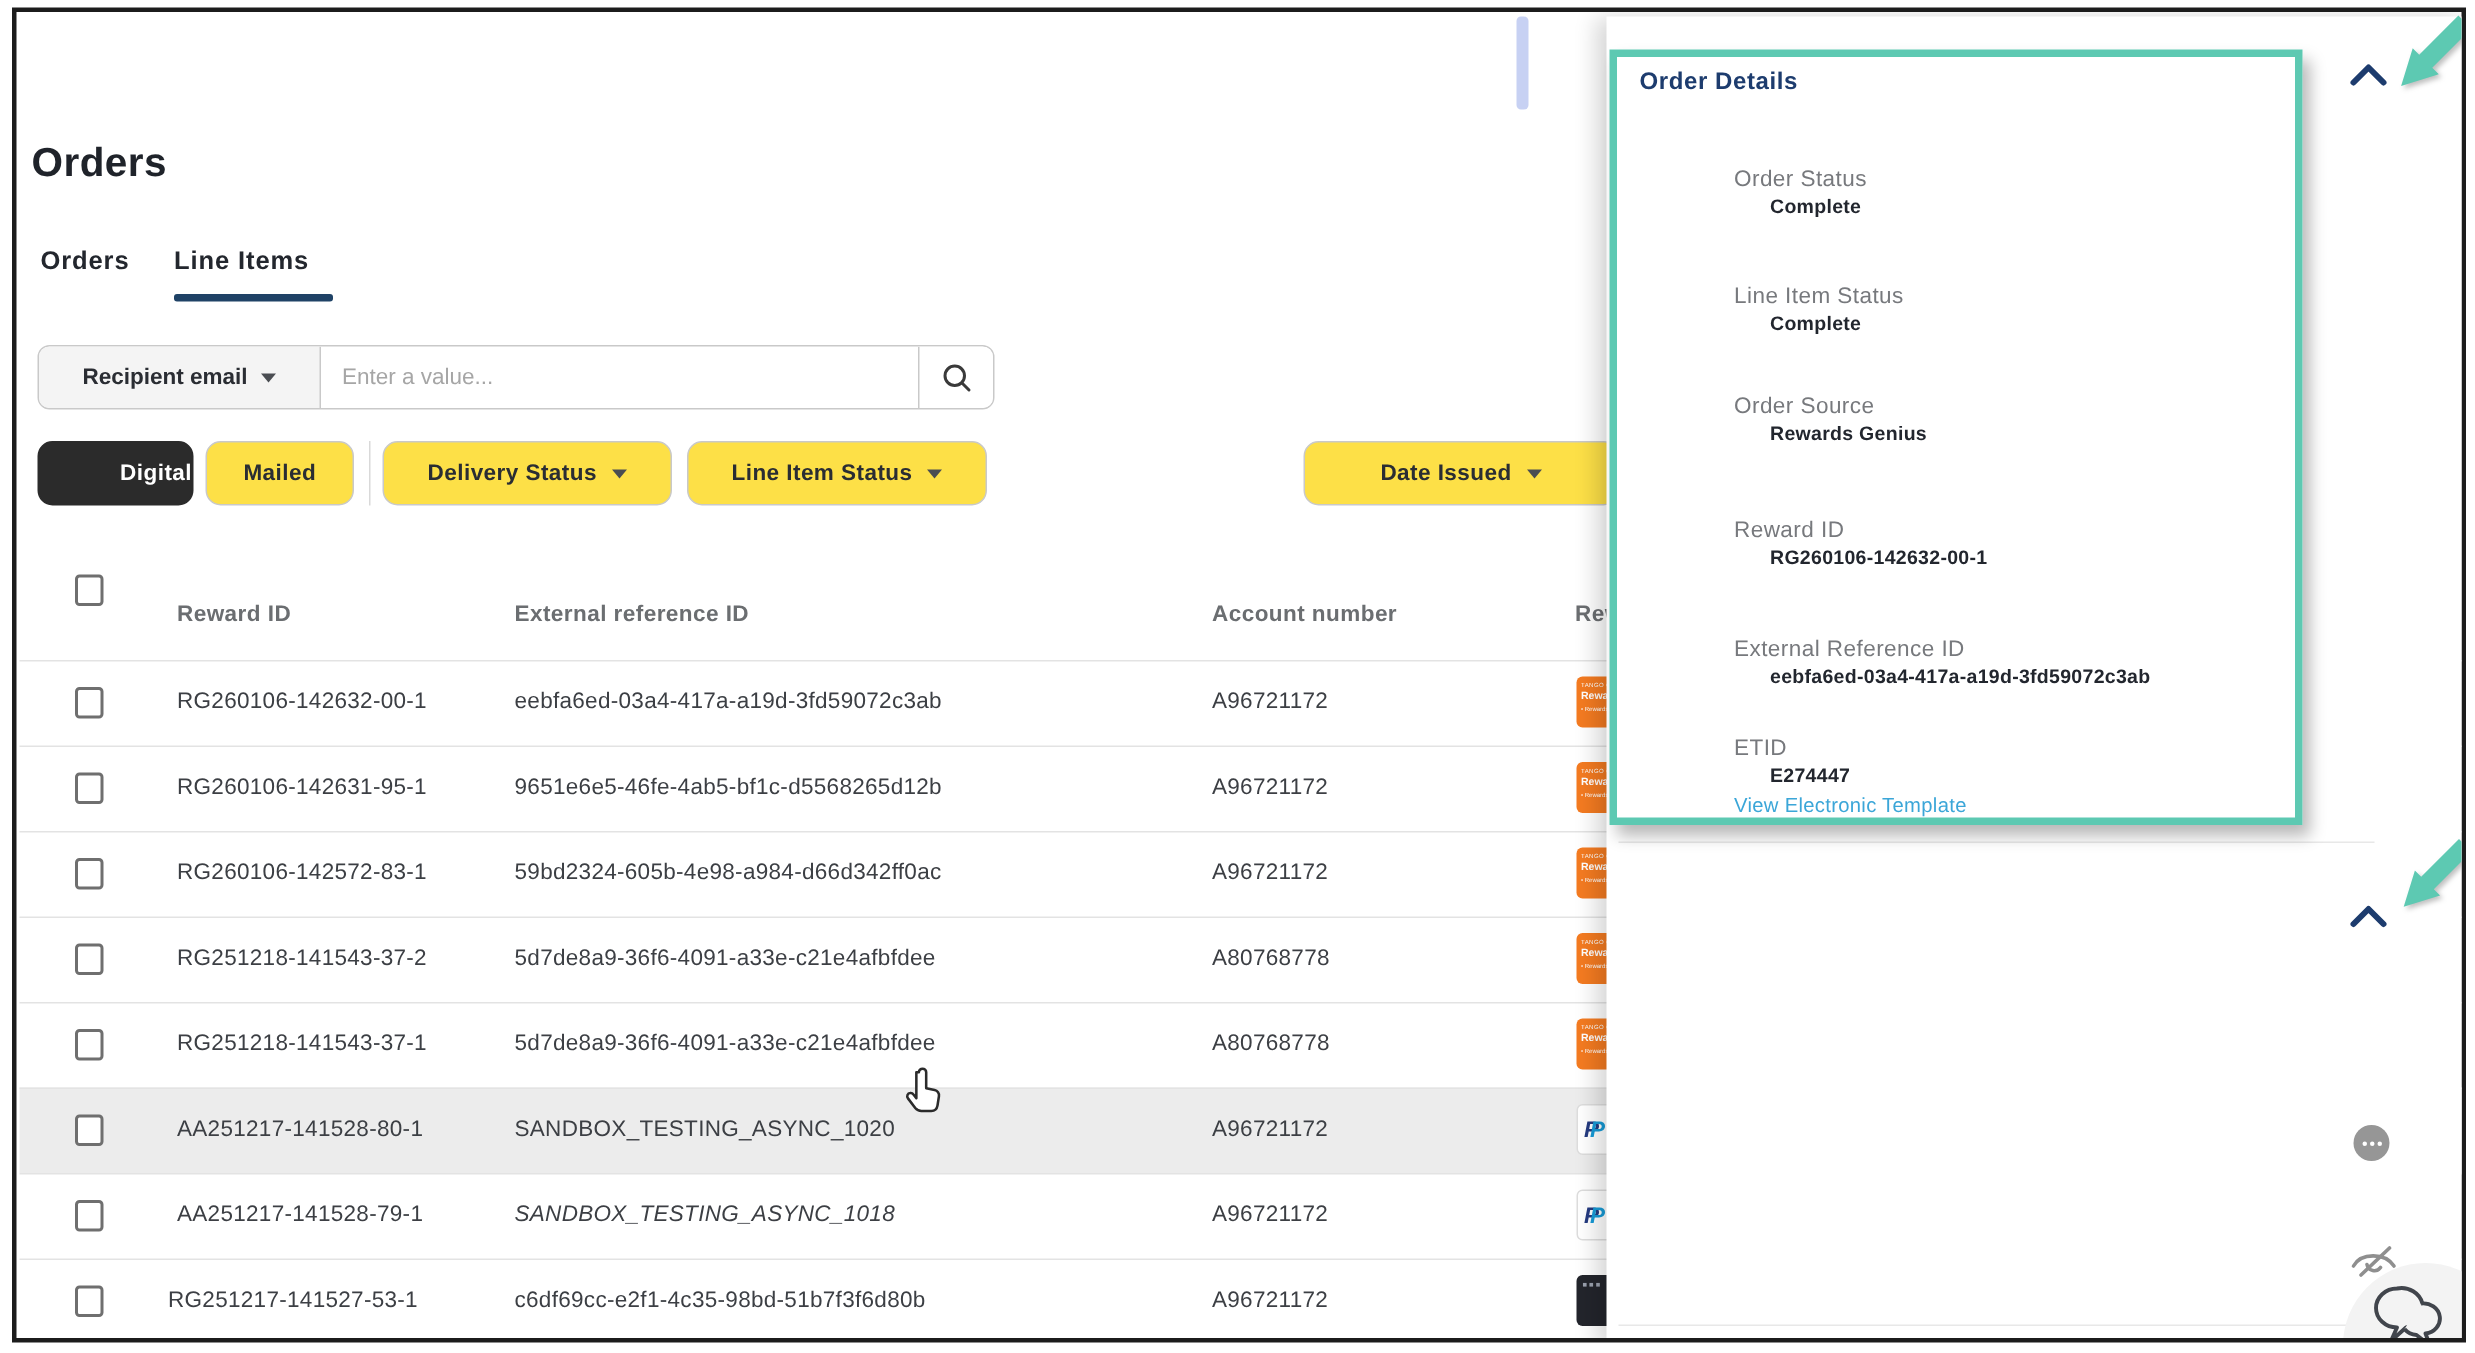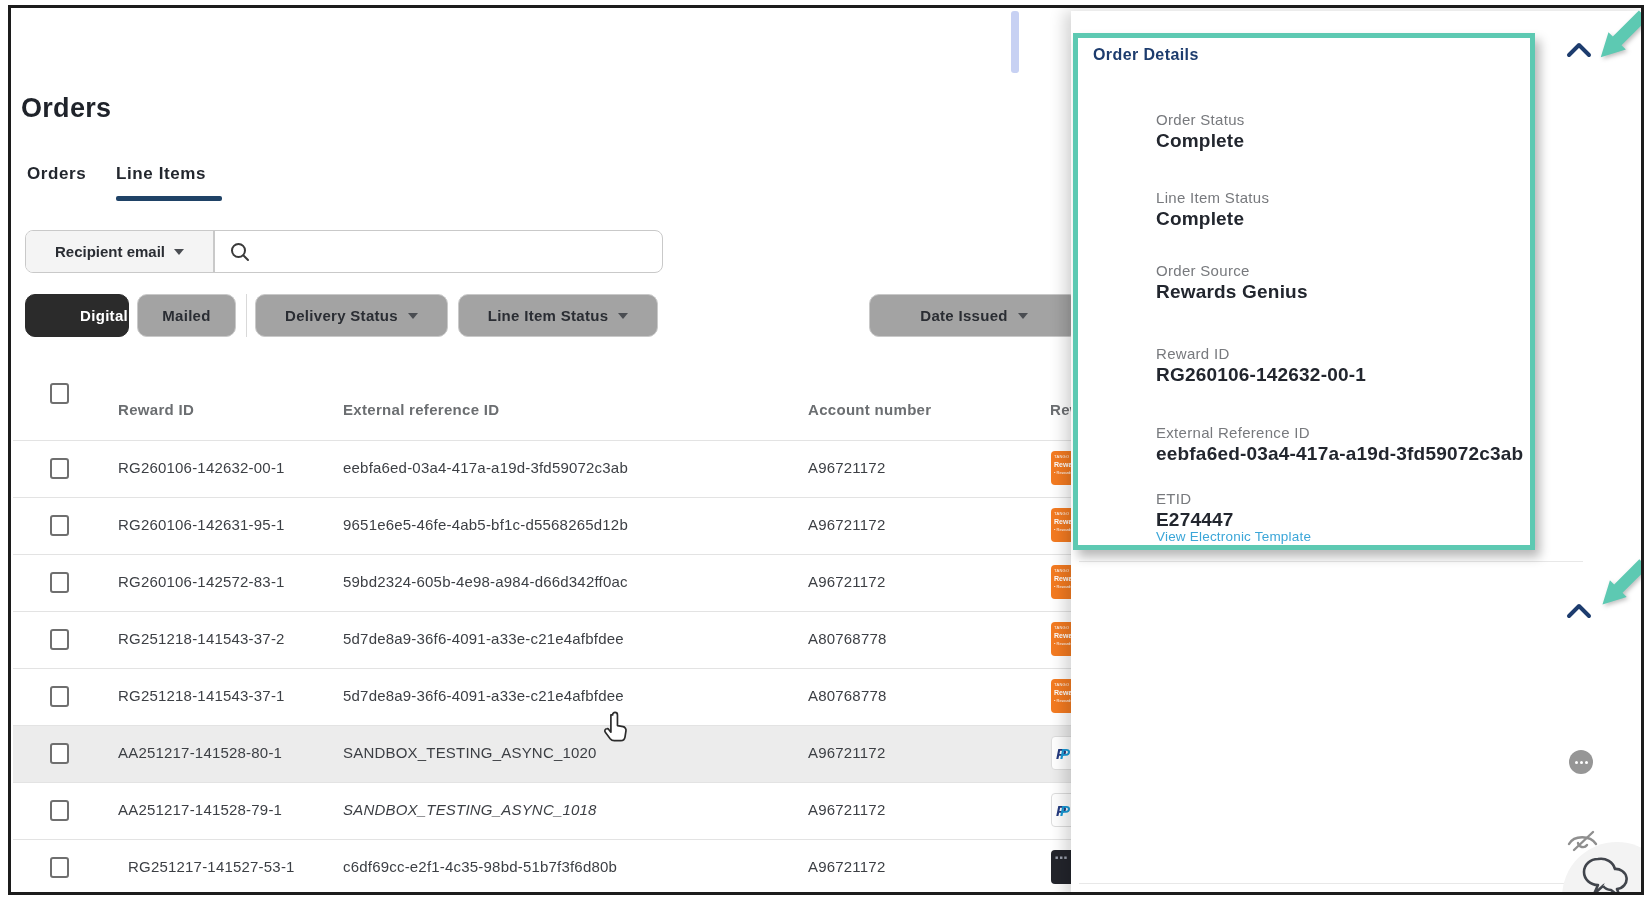--- a/index.html
+++ b/index.html
@@ -17,21 +17,21 @@
   .tab-underline { left:113px; top:193px; width:106px; height:5px; background:#1f4266; border-radius:2px; }
 
   .searchbar { left:22px; top:227px; width:638px; height:43px; border:1px solid #c9c9c9; border-radius:8px;
                display:flex; align-items:stretch; overflow:hidden; background:#fff; }
   .search-left { width:188px; background:#f4f4f4; border-right:1px solid #c9c9c9; display:flex;
                  align-items:center; justify-content:center; gap:9px; font-size:15px; font-weight:bold; color:#2a2d33; }
   .caret-down { width:0; height:0; border-left:5px solid transparent; border-right:5px solid transparent; border-top:6px solid #4a4d52; }
   .search-input { flex:1; display:flex; align-items:center; padding-left:14px; font-size:15px; color:#a6a6a6; }
   .search-btn { width:50px; border-left:1px solid #c9c9c9; display:flex; align-items:center; justify-content:center; background:#fff; }
 
-  .pill { top:291px; height:43px; border:1px solid #c9c9c9; border-radius:10px; background:#a3a3a3;
+  .pill { top:291px; height:43px; border:1px solid #c9c9c9; border-radius:10px; background:#fde047;
           display:flex; align-items:center; justify-content:center; gap:10px;
           font-size:15px; font-weight:bold; color:#2a2d33; letter-spacing:.3px; cursor:pointer; }
   .pill.active { background:#2b2b2b; border-color:#2b2b2b; color:#fff; }
   .pill-sep { left:243px; top:291px; width:1px; height:43px; background:#d9d9d9; }
 
   .col-head { top:398px; font-size:15px; font-weight:bold; color:#6b6e71; letter-spacing:.3px; }
   .divider { height:1px; background:#e3e3e3; left:10px; width:1640px; }
   .row { left:10px; width:1640px; height:57px; background:transparent; }
   .row.hl { background:#ececec; }
   .cell { position:absolute; top:19px; font-size:15px; color:#3c3f44; letter-spacing:.2px; white-space:nowrap; }
@@ -46,21 +46,21 @@
   .pp2 { font-size:15px; font-weight:bold; font-style:italic; color:#179bd7; margin-left:-6px; }
   .thumb.dark { background:#23252c; color:#9aa0ad; padding:4px; font-size:5px; }
 
   
   .drawer { left:1068px; top:8px; width:576px; height:887px; background:#fff;
             box-shadow:-7px 0 14px rgba(0,0,0,.16); }
   .panel-box { position:absolute; background:#fff; border:5px solid #5dc9b2; overflow:hidden;
                box-shadow:5px 7px 10px rgba(0,0,0,.28); }
   .panel-title { position:absolute; font-size:16px; font-weight:bold; color:#1d3c6e; letter-spacing:.4px; }
   .f-label { position:absolute; font-size:15px; color:#77797d; letter-spacing:.3px; white-space:nowrap; }
-  .f-value { position:absolute; font-size:19px; font-weight:bold; color:#22262e; letter-spacing:.2px; white-space:nowrap; }
+  .f-value { position:absolute; font-size:13px; font-weight:bold; color:#22262e; letter-spacing:.2px; white-space:nowrap;margin-left:24px; }
   .link { position:absolute; font-size:13.5px; color:#3ba6d8; cursor:pointer; letter-spacing:.2px; }
   .drawer-divider { position:absolute; height:1px; background:#e8e8e8; }
   .chev { position:absolute; width:26px; height:16px; cursor:pointer; }
 
   .dots-btn { left:1566px; top:747px; width:24px; height:24px; border-radius:50%; background:#969696;
               display:flex; align-items:center; justify-content:center; gap:2px; cursor:pointer; }
   .dots-btn i { width:3px; height:3px; border-radius:50%; background:#fff; }
   .chat-circle { left:1559px; top:839px; width:110px; height:110px; border-radius:50%; background:#f3f3f3; }
 
   .scroll-thumb { left:1008px; top:8px; width:8px; height:62px; background:#c7d1f3; border-radius:3px; }
@@ -78,20 +78,21 @@
 
     <div class="abs tab" style="left:24px;">Orders</div>
     <div class="abs tab" style="left:113px;">Line Items</div>
     <div class="abs tab-underline"></div>
 
     <div class="abs searchbar">
       <div class="search-left">
         <span>Recipient email</span>
         <span class="caret-down"></span>
       </div>
+      <div class="search-input">Enter a value...</div>
       <div class="search-btn">
         <svg width="22" height="22" viewBox="0 0 22 22">
           <circle cx="9.5" cy="9.5" r="6.5" fill="none" stroke="#3a3a3a" stroke-width="2"></circle>
           <line x1="14.5" y1="14.5" x2="19" y2="19" stroke="#3a3a3a" stroke-width="2" stroke-linecap="round"></line>
         </svg>
       </div>
     </div>
 
     <div class="abs pill active" style="left:22px;width:104px;justify-content:flex-end;">
       <span>Digital</span>
@@ -197,21 +198,21 @@
             <div class="cell" style="left: 330px; font-style: italic;">SANDBOX_TESTING_ASYNC_1018</div>
             <div class="cell" style="left: 795px;">A96721172</div>
             <div class="thumb paypal">
               <span class="pp1">P</span>
               <span class="pp2">P</span>
             </div>
             <div class="abs divider" style="top: 0px; left: 0px; width: 1640px;"></div>
           </div>
           <div class="abs row" style="top: 836px;">
             <div class="cbx" style="top: 18px;"></div>
-            <div class="cell" style="left: 115px;">RG251217-141527-53-1</div>
+            <div class="cell" style="left: 99px;">RG251217-141527-53-1</div>
             <div class="cell" style="left: 330px;">c6df69cc-e2f1-4c35-98bd-51b7f3f6d80b</div>
             <div class="cell" style="left: 795px;">A96721172</div>
             <div class="thumb dark">■ ■ ■</div>
             <div class="abs divider" style="top: 0px; left: 0px; width: 1640px;"></div>
           </div>
         </div>
 
     <svg class="abs annot" style="left:598px;top:708px;" width="30" height="34" viewBox="0 0 24 28">
       <path d="M9.2 3.2 c0-1.1 .9-2 2-2 s2 .9 2 2 V12 l4.6 .9 c1.6 .3 2.7 1.8 2.4 3.4 l-.8 5.2 c-.3 1.7-1.7 2.9-3.4 2.9 h-5.4 c-1.3 0-2.6-.6-3.4-1.6 L3.2 17.5 c-.9-1.1-.2-2.8 1.2-2.9 .7-.1 1.4 .2 1.8 .8 l1.6 2 V3.2 z" fill="#fff" stroke="#2b2b2b" stroke-width="1.4" stroke-linejoin="round"></path>
     </svg>

